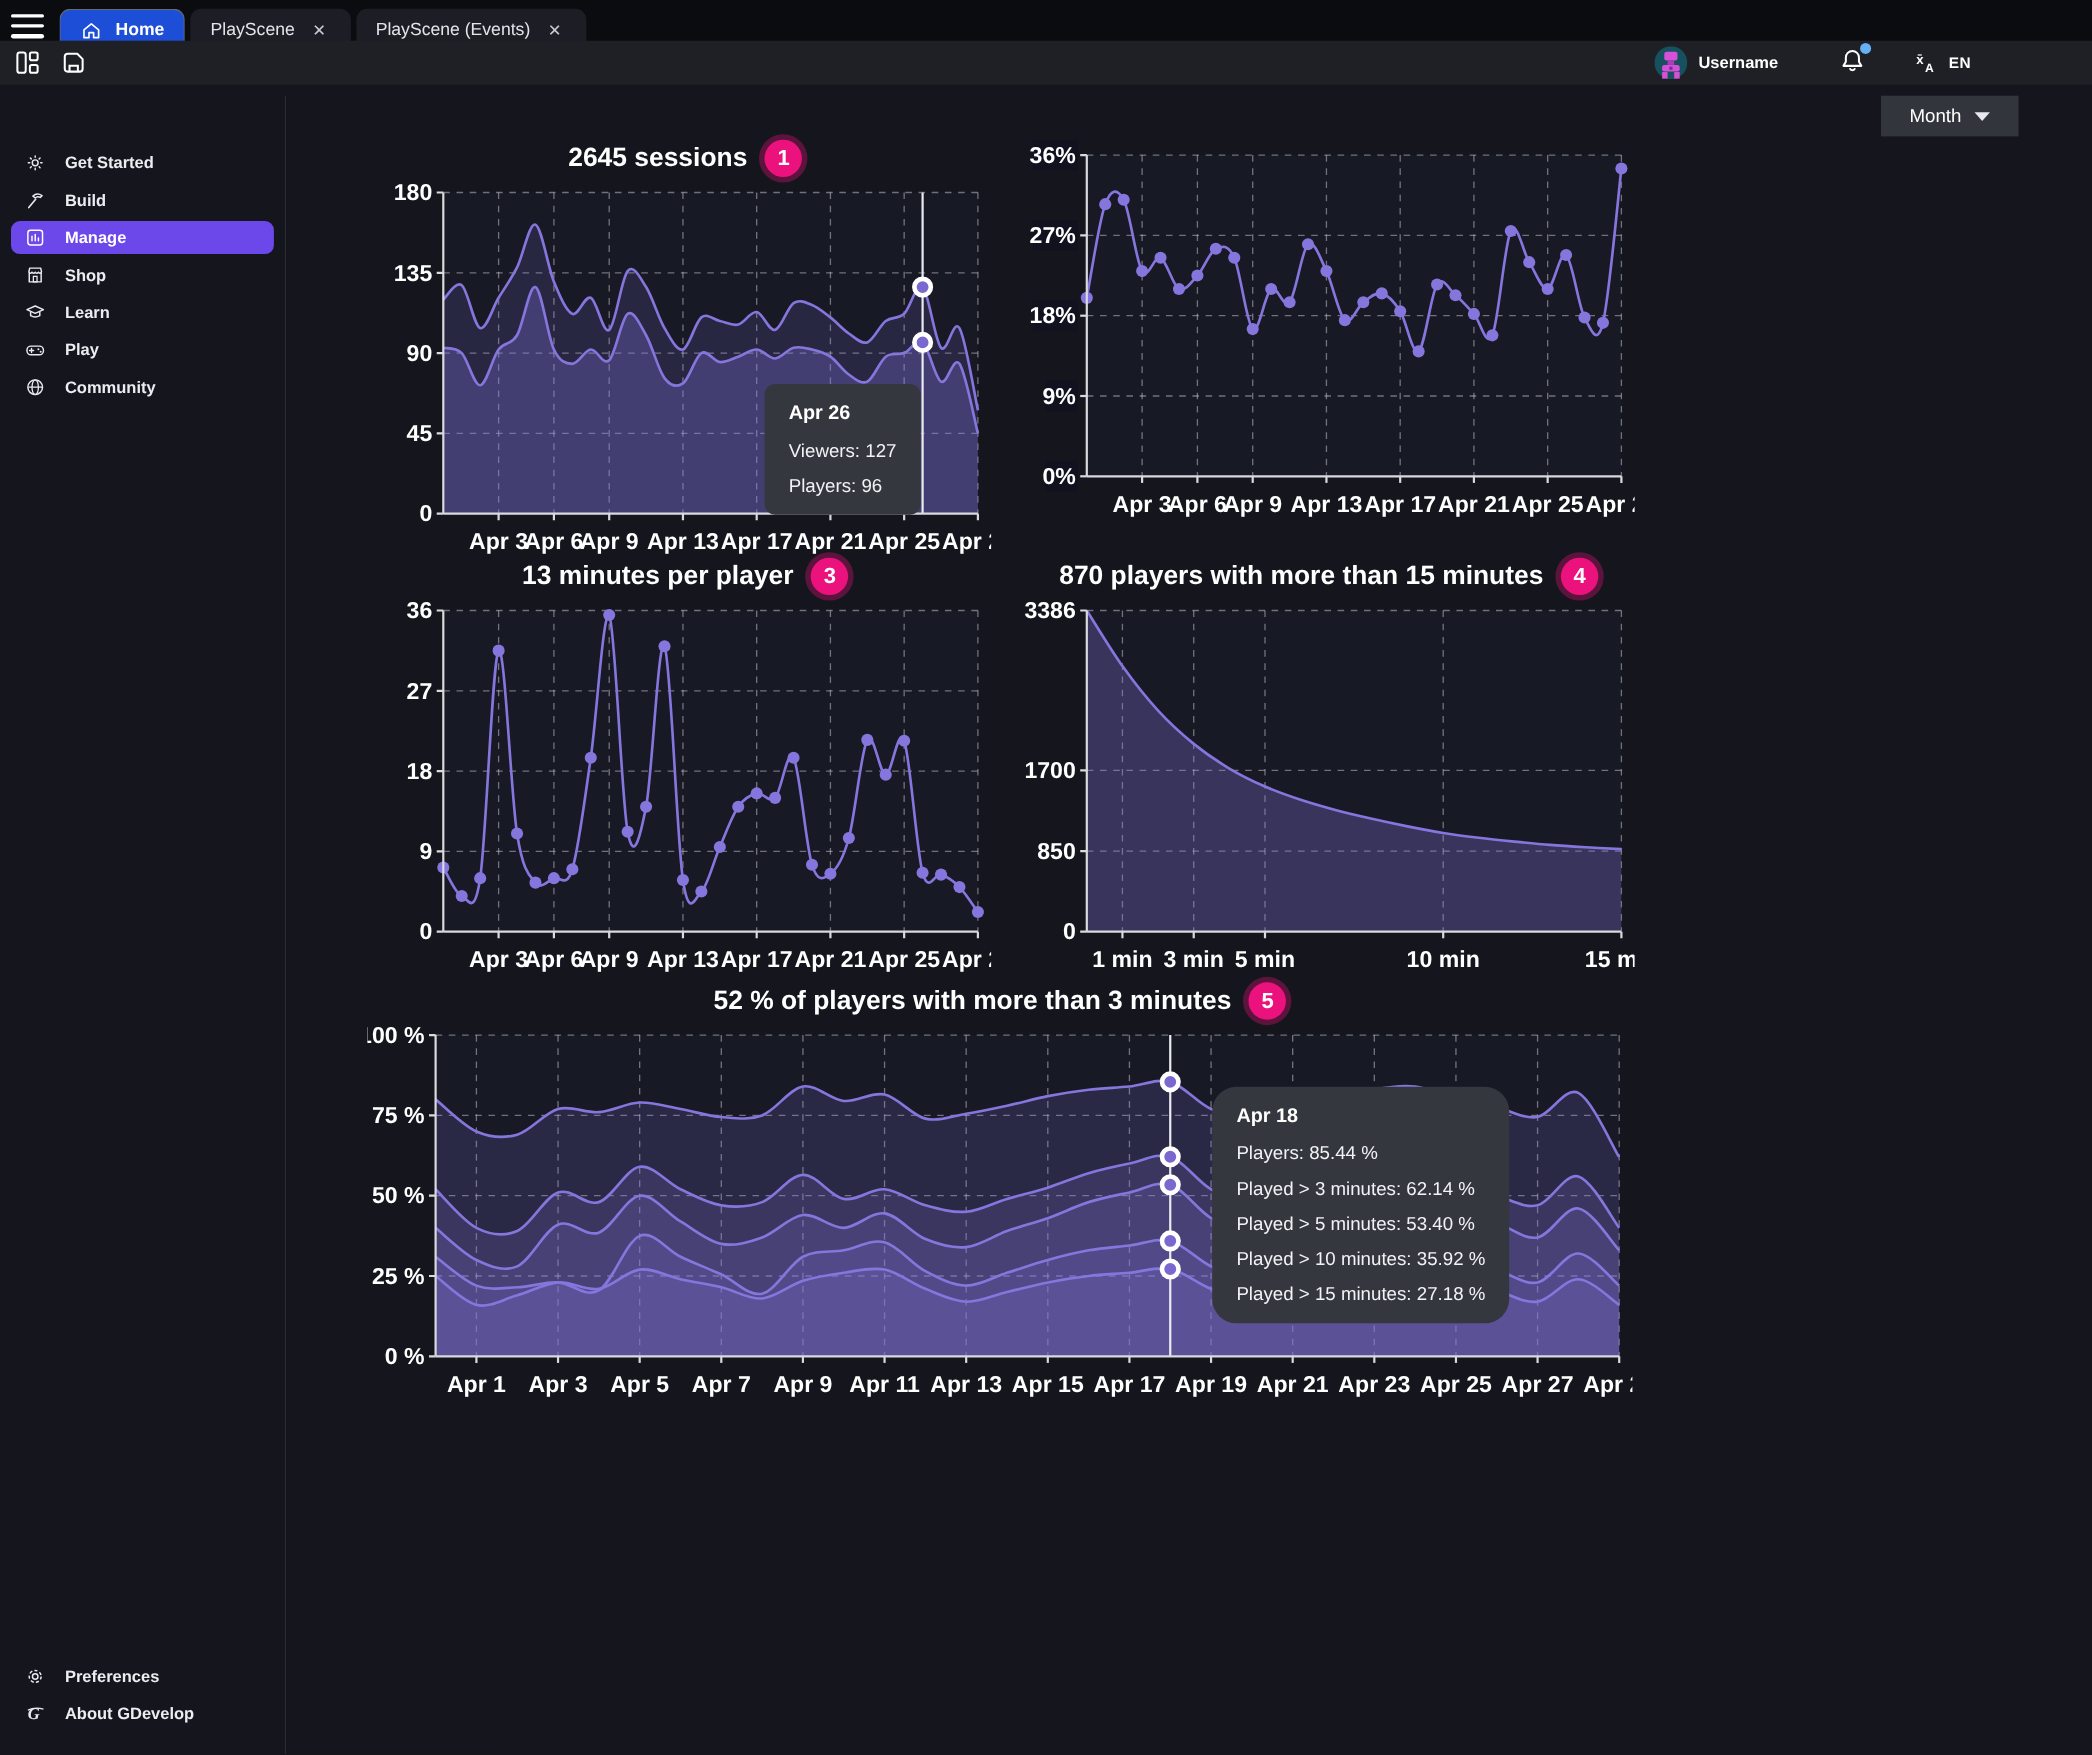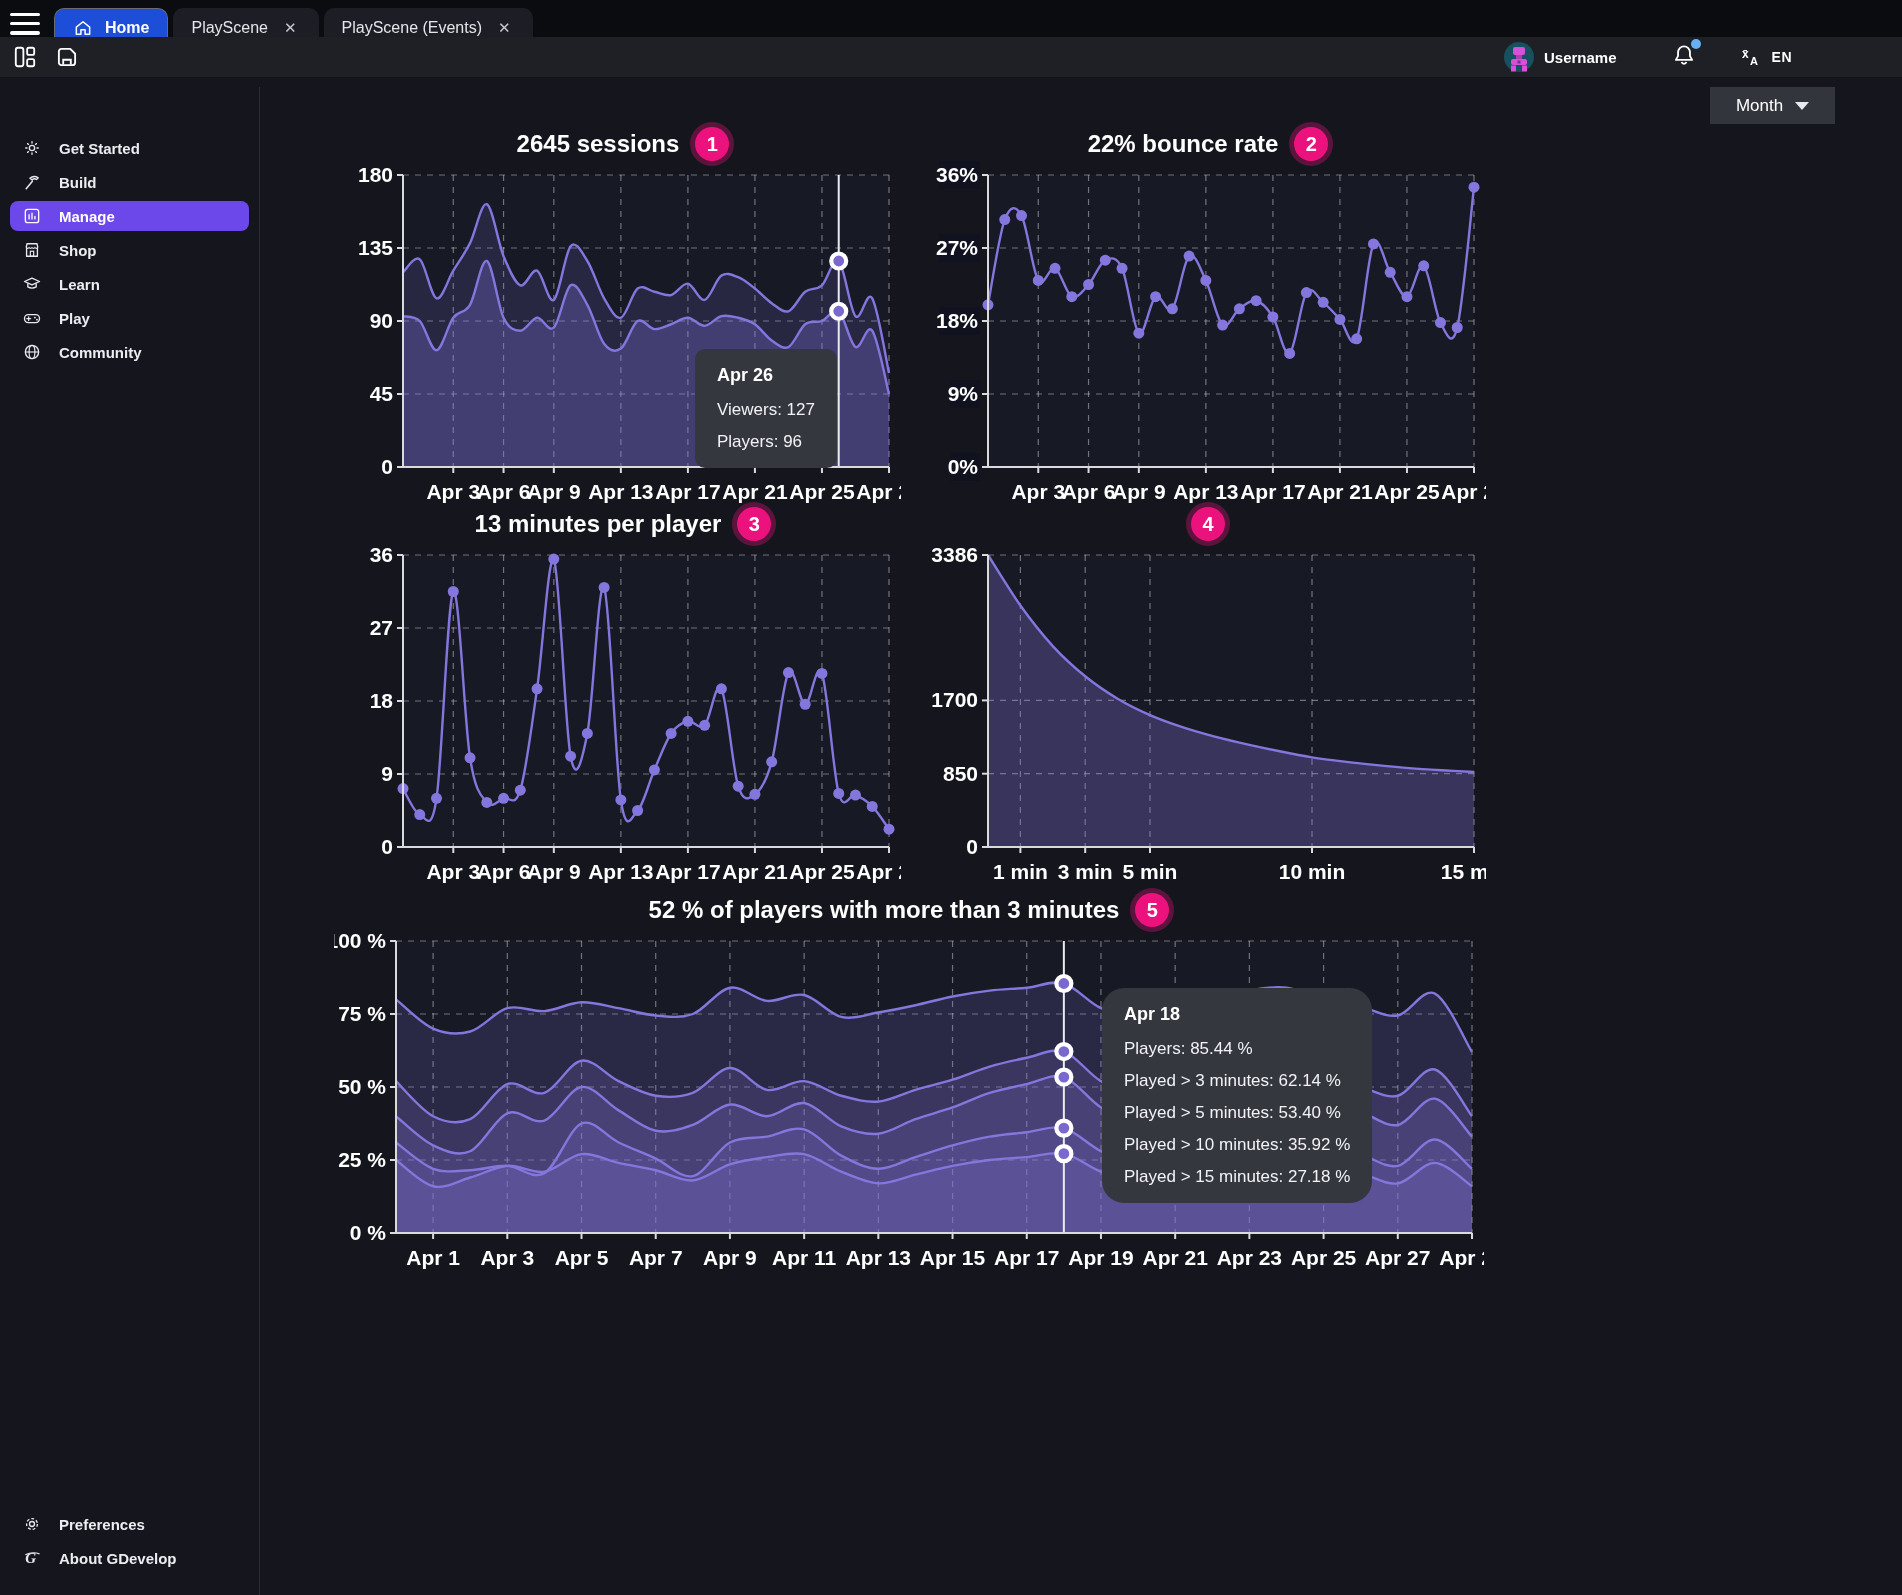--- a/index.html
+++ b/index.html
@@ -271,24 +271,20 @@
         <text x="544" y="338" class="tick" text-anchor="middle">Apr 29</text>
       </svg>
     <div class="tooltip" style="left:350px; top:222px;">
       <div class="tt-title">Apr 26</div>
       <div class="tt-line">Viewers: 127</div>
       <div class="tt-line">Players: 96</div>
     </div>
   </div>
 
   <div class="panel" style="left:669px; top:40px; width:556px;">
-    <div class="panel-title">
-      <span>22% bounce rate</span>
-      <span class="badge">2</span>
-    </div>
     <svg class="chart" width="556" height="352">
         <rect x="58" y="14" width="486" height="292" fill="rgba(26,29,46,0.45)"></rect>
         <line x1="58" x2="544" y1="233" y2="233" class="grid"></line>
         <line x1="58" x2="544" y1="160" y2="160" class="grid"></line>
         <line x1="58" x2="544" y1="87" y2="87" class="grid"></line>
         <line x1="58" x2="544" y1="14" y2="14" class="grid"></line>
         <line x1="108.27586206896552" x2="108.27586206896552" y1="14" y2="306" class="grid"></line>
         <line x1="158.55172413793105" x2="158.55172413793105" y1="14" y2="306" class="grid"></line>
         <line x1="208.82758620689657" x2="208.82758620689657" y1="14" y2="306" class="grid"></line>
         <line x1="275.8620689655172" x2="275.8620689655172" y1="14" y2="306" class="grid"></line>
@@ -439,20 +435,21 @@
         <text x="409.9310344827586" y="338" class="tick" text-anchor="middle">Apr 21</text>
         <line x1="476.9655172413793" x2="476.9655172413793" y1="306" y2="312" class="axis"></line>
         <text x="476.9655172413793" y="338" class="tick" text-anchor="middle">Apr 25</text>
         <line x1="544" x2="544" y1="306" y2="312" class="axis"></line>
         <text x="544" y="338" class="tick" text-anchor="middle">Apr 29</text>
       </svg>
   </div>
 
   <div class="panel" style="left:669px; top:420px; width:556px;">
     <div class="panel-title">
+      <span>870 players with more than 15 minutes</span>
       <span class="badge">4</span>
     </div>
     <svg class="chart" width="556" height="352">
         <rect x="58" y="14" width="486" height="292" fill="rgba(26,29,46,0.45)"></rect>
         <line x1="58" x2="544" y1="232.69816893089188" y2="232.69816893089188" class="grid"></line>
         <line x1="58" x2="544" y1="159.3963378617838" y2="159.3963378617838" class="grid"></line>
         <line x1="58" x2="544" y1="14" y2="14" class="grid"></line>
         <line x1="90.4" x2="90.4" y1="14" y2="306" class="grid"></line>
         <line x1="155.2" x2="155.2" y1="14" y2="306" class="grid"></line>
         <line x1="220" x2="220" y1="14" y2="306" class="grid"></line>

